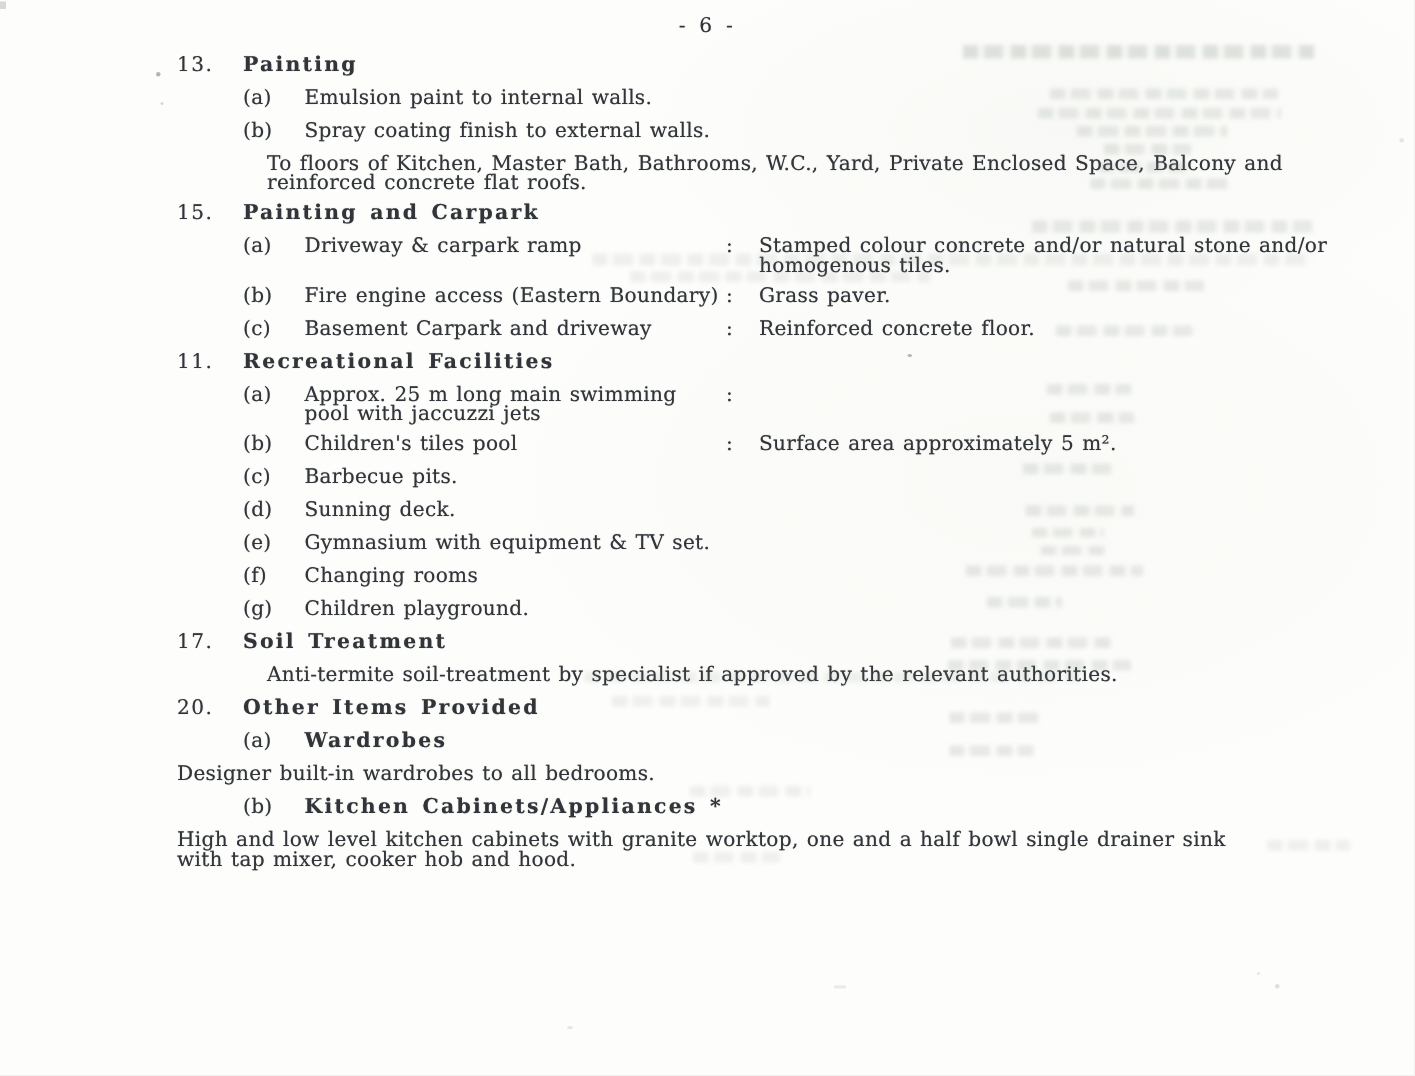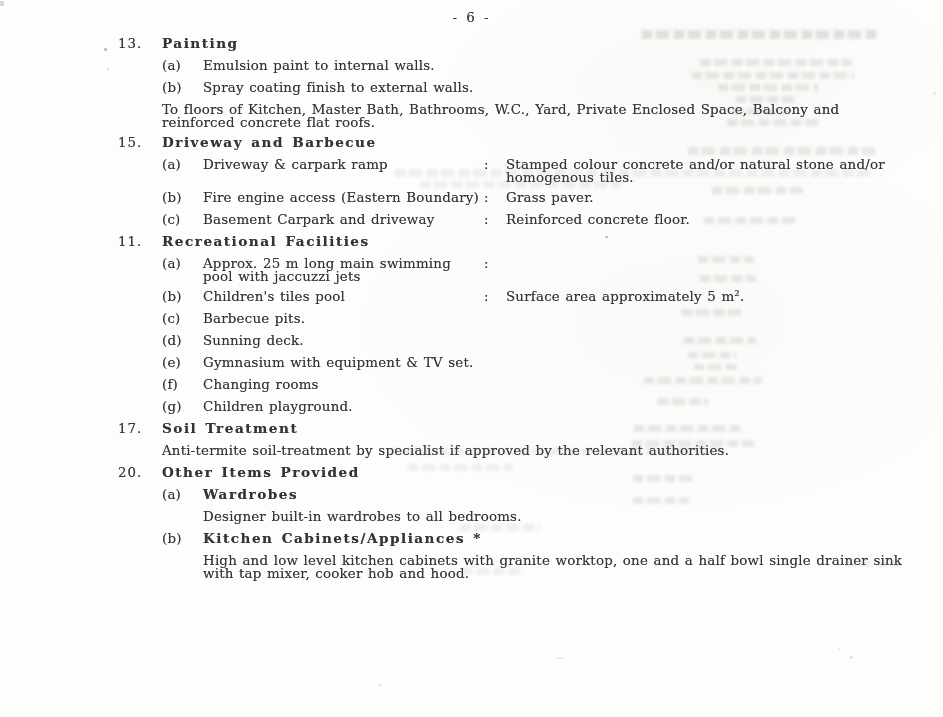--- a/index.html
+++ b/index.html
@@ -30,22 +30,22 @@
     position: absolute;
     top: 37px; left: 118px; right: 8px;
   }
   .row { line-height: 13px; margin-bottom: 9px; }
   .row.wrap2 { margin-bottom: 7px; }
   .sec { display: grid; grid-template-columns: 44px 1fr; }
   .num { letter-spacing: 1px; }
   .title, .subtitle { font-weight: bold; font-size: 13.6px; letter-spacing: 1.5px; word-spacing: 2px; }
   .sub { margin-left: 44px; display: grid; grid-template-columns: 41px 1fr; }
   .sub4 { margin-left: 44px; display: grid; grid-template-columns: 41px 281px 22px 1fr; }
-  .body-text { margin-left: 44px; }
-  .sub-body { margin-left: 85px; }
+  .body-text { margin-left: 60px; }
+  .sub-body { }
   .pre { white-space: pre-line; }
   
   .ghost {
     position: absolute;
     background: repeating-linear-gradient(90deg,
       rgba(128,142,130,0.55) 0px, rgba(128,142,130,0.55) 10px,
       rgba(128,142,130,0.06) 10px, rgba(128,142,130,0.06) 14px,
       rgba(128,142,130,0.50) 14px, rgba(128,142,130,0.50) 27px,
       rgba(128,142,130,0.05) 27px, rgba(128,142,130,0.05) 32px);
     filter: blur(1.4px);
@@ -81,21 +81,21 @@
     <div class="row sub">
       <span class="marker">(b)</span>
       <span>Spray coating finish to external walls.</span>
     </div>
 
     <div class="row body-text pre wrap2">To floors of Kitchen, Master Bath, Bathrooms, W.C., Yard, Private Enclosed Space, Balcony and
 reinforced concrete flat roofs.</div>
 
     <div class="row sec">
       <span class="num">15.</span>
-      <span class="title">Driveway and Barbecue</span>
+      <span class="title">Painting and Carpark</span>
     </div>
     <div class="row sub4 wrap2">
       <span class="marker">(a)</span>
       <span class="pre">Driveway &amp; carpark ramp</span>
       <span>:</span>
       <span class="pre">Stamped colour concrete and/or natural stone and/or
 homogenous tiles.</span>
     </div>
     <div class="row sub4">
       <span class="marker">(b)</span>

